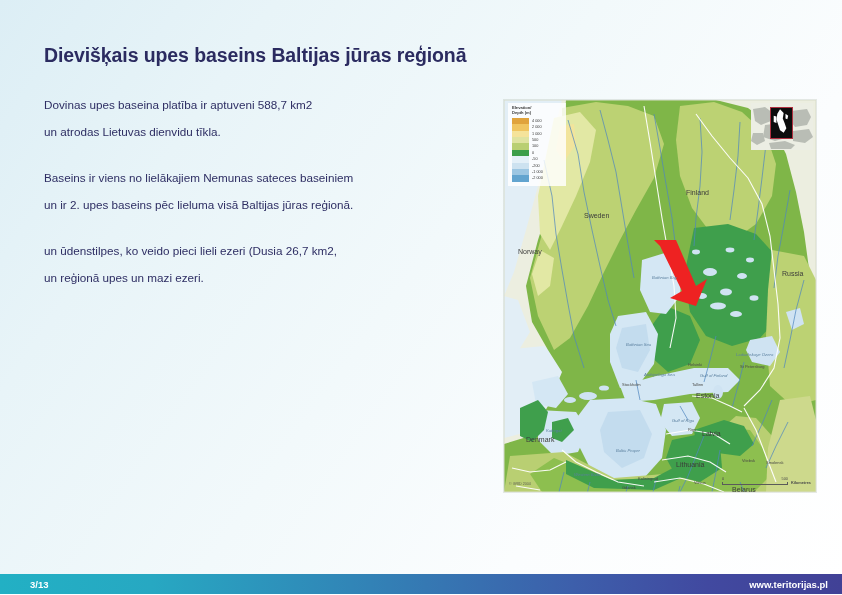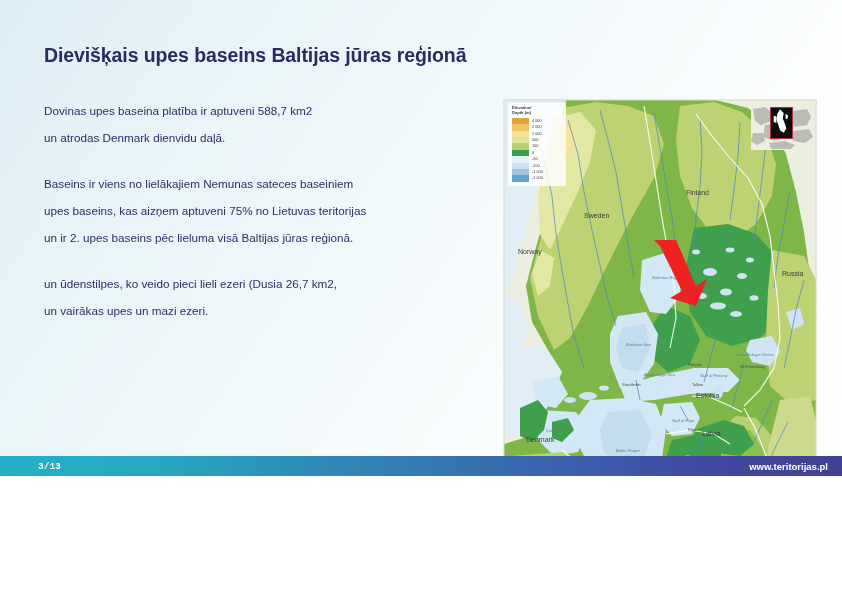--- a/index.html
+++ b/index.html
@@ -2,36 +2,36 @@
 <html><head>
 <meta charset="utf-8">
 <style>
   html,body{margin:0;padding:0;}
   body{
     width:842px;height:595px;overflow:hidden;
     font-family:"Liberation Sans", sans-serif;
     background:#ffffff;
   }
   #slide{
-    position:relative;width:842px;height:476px;
+    position:relative;width:842px;height:594px;
     background:linear-gradient(125deg,#dceef5 0%,#e8f4f8 22%,#f2f9fb 48%,#fbfdfe 72%,#ffffff 100%);
     overflow:hidden;
   }
   
   #title{
     position:absolute;left:44px;top:44px;
     font-size:19.5px;font-weight:bold;letter-spacing:-0.1px;
     color:#2b2b60;white-space:nowrap;
   }
   
   #body-text{
     position:absolute;left:44px;top:89px;width:440px;
     color:#2e2e63;font-size:11.7px;
   }
-  .para{margin:8px 0 19px 0;}
+  .para{margin:2px 0 19px 0;}
   .para:last-child{margin-bottom:0;}
   .tline{display:block;line-height:27px;white-space:nowrap;}
   
   #map-figure{
     position:absolute;left:504px;top:100px;width:312px;height:392px;
     background:#eef1e2;overflow:hidden;
     box-shadow:0 0 0 1px rgba(160,170,150,.25);
   }
   #map-canvas{position:absolute;left:0;top:0;width:312px;height:392px;display:block;}
   
@@ -71,43 +71,42 @@
   .sea{font-size:4.2px;font-style:italic;color:#5a7f9e;}
   .city{font-size:4px;color:#4a4a46;}
   
   #red-arrow{position:absolute;left:146px;top:138px;width:60px;height:70px;}
   
   #footer{
     position:absolute;left:0;bottom:0;width:842px;height:20px;
     background:linear-gradient(90deg,#22b0c4 0%,#27a8c2 18%,#3282b6 44%,#3d5fab 68%,#4149a0 84%,#414196 100%);
     color:#ffffff;font-size:9.5px;font-weight:bold;
   }
-  #footer-page{position:absolute;left:38px;top:5px;font-family:Liberation Mono, monospace;}
+  #footer-page{position:absolute;left:30px;top:5px;}
   #footer-url{position:absolute;right:14px;top:5px;font-weight:bold;}
 </style>
 </head>
 <body>
 
 <div id="slide">
 
   <div id="title">Dievišķais upes baseins Baltijas jūras reģionā</div>
 
   <div id="body-text">
     <p class="para">
       <span class="tline">Dovinas upes baseina platība ir aptuveni 588,7 km2</span>
-      <span class="tline">un atrodas Denmark dienvidu daļā.</span>
+      <span class="tline">un atrodas Lietuvas dienvidu tīkla.</span>
     </p>
     <p class="para">
       <span class="tline">Baseins ir viens no lielākajiem Nemunas sateces baseiniem</span>
-      <span class="tline">upes baseins, kas aizņem aptuveni 75% no Lietuvas teritorijas</span>
       <span class="tline">un ir 2. upes baseins pēc lieluma visā Baltijas jūras reģionā.</span>
     </p>
     <p class="para">
       <span class="tline">un ūdenstilpes, ko veido pieci lieli ezeri (Dusia 26,7 km2,</span>
-      <span class="tline">un vairākas upes un mazi ezeri.</span>
+      <span class="tline">un reģionā upes un mazi ezeri.</span>
     </p>
   </div>
 
   <div id="map-figure">
 
     <svg id="map-canvas" viewBox="0 0 312 392" preserveAspectRatio="none">
       <defs>
         <clipPath id="mclip">
             <rect x="0" y="0" width="312" height="392"></rect>
           </clipPath>

